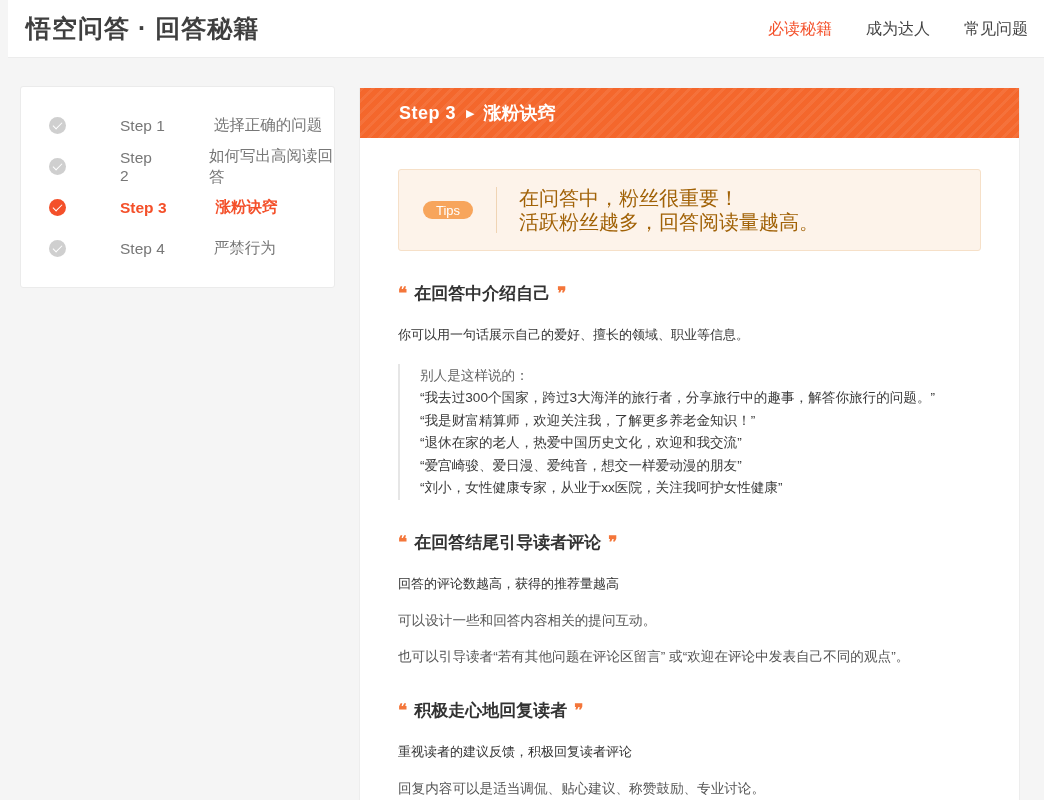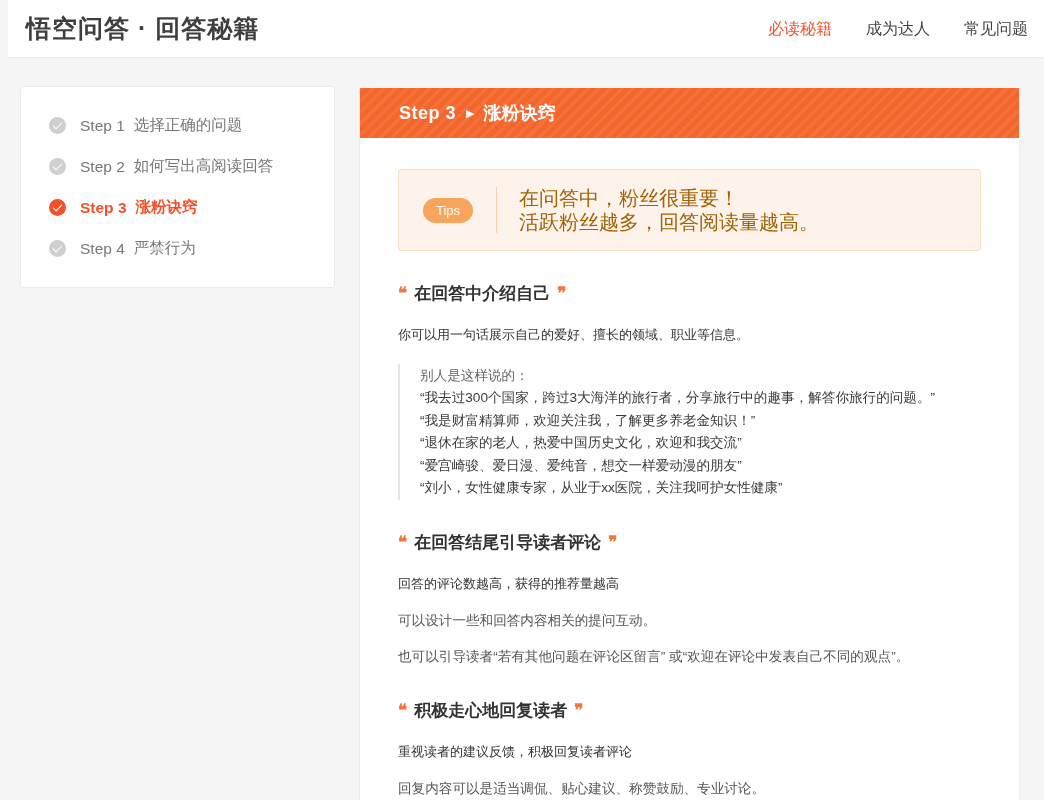--- a/index.html
+++ b/index.html
@@ -69,20 +69,21 @@
     padding: 18px 0 18px 0;
   }
   .step {
     display: flex;
     align-items: center;
     height: 41px;
     padding-left: 28px;
     font-size: 15.5px;
     color: #777;
     cursor: pointer;
+    gap: 40px;
   }
   .step .dot {
     width: 17px;
     height: 17px;
     border-radius: 50%;
     background: #cfcfcf;
     margin-right: 14px;
     position: relative;
     flex: none;
   }
@@ -145,21 +146,21 @@
   .tips {
     display: flex;
     align-items: center;
     background: #fdf3ea;
     border: 1px solid #f6e0c8;
     border-radius: 3px;
     height: 82px;
     padding: 0 18px;
   }
   .tips-badge {
-    width: 50px; height: 25px;
+    width: 50px; height: 18px;
     border-radius: 13px;
     background: #f7a55c;
     color: #fff;
     font-size: 13px;
     display: flex;
     align-items: center;
     justify-content: center;
     flex: none;
     margin-left: 6px;
   }

